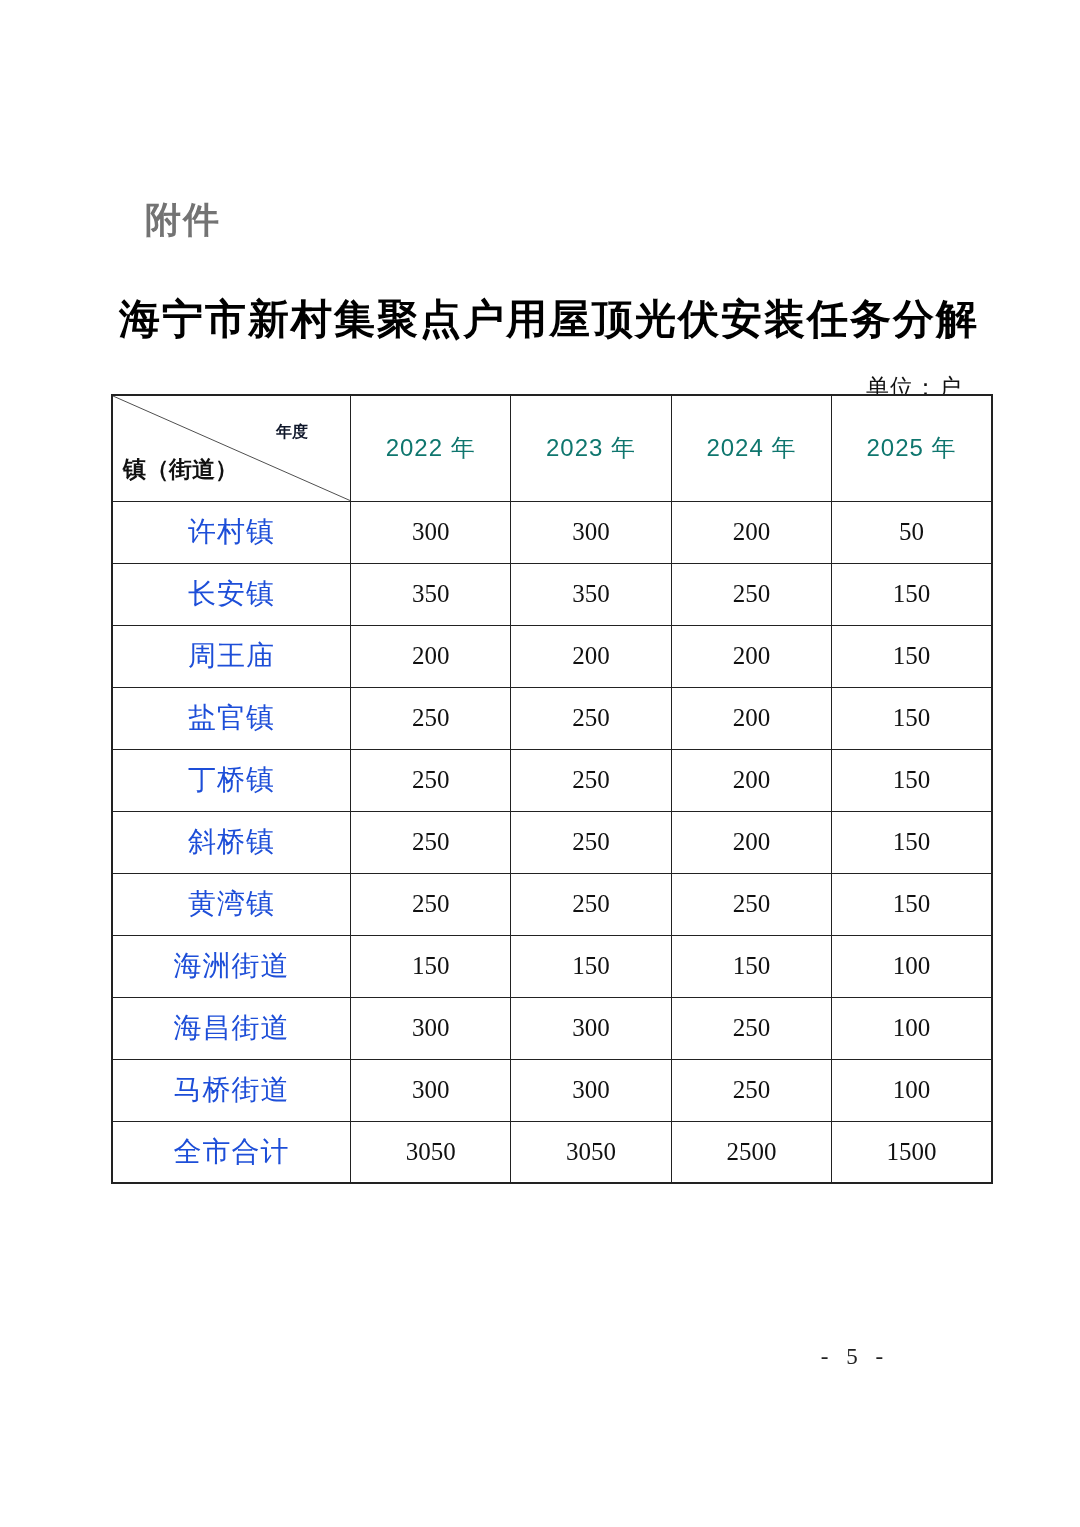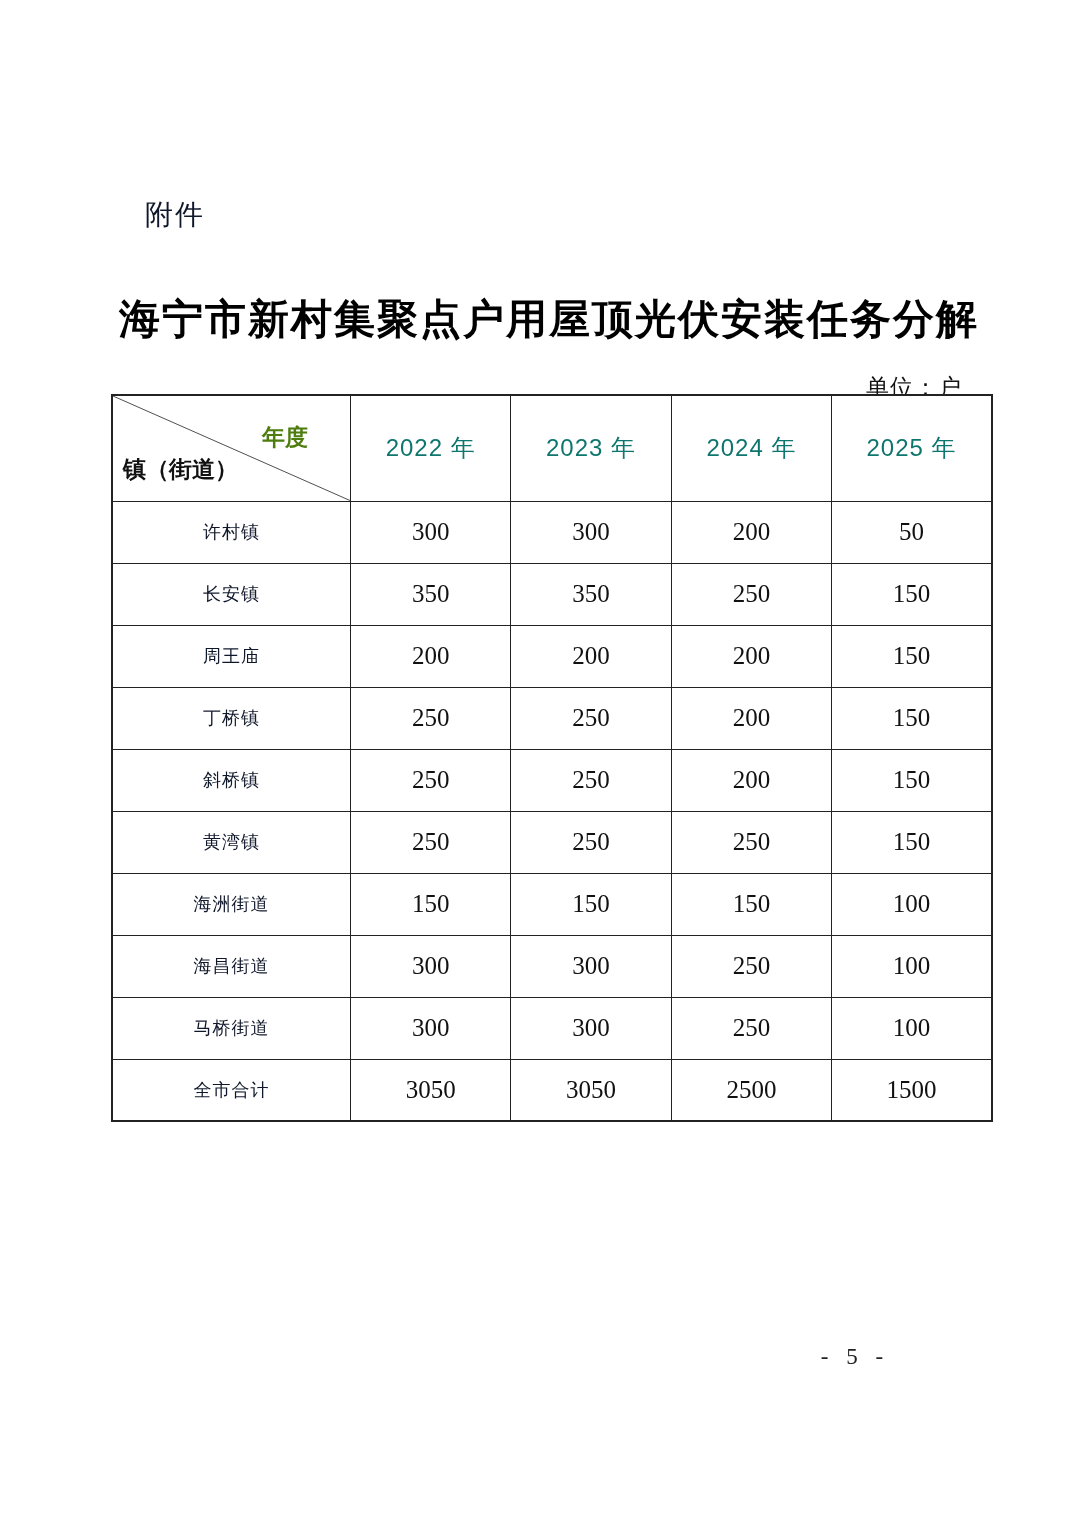--- a/index.html
+++ b/index.html
@@ -10,24 +10,24 @@
     height: 1527px;
     background: #ffffff;
     color: #1a1a1a;
     font-family: "Liberation Sans", sans-serif;
     overflow: hidden;
   }
   .attachment-label {
     position: absolute;
     left: 145px;
     top: 196px;
-    font-size: 28px;
-    font-weight: 400;
+    font-size: 36px;
+    font-weight: 700;
     letter-spacing: 2px;
-    color: #0f172a;
+    color: #737373;
   }
   .doc-title {
     position: absolute;
     left: 0;
     top: 292px;
     width: 100%;
     text-align: center;
     font-family: "Liberation Serif", serif;
     font-weight: 700;
     font-size: 41px;
@@ -80,33 +80,33 @@
     position: absolute;
     inset: 0;
     width: 100%;
     height: 100%;
     display: block;
   }
   .corner-top {
     position: absolute;
     top: 26px;
     right: 42px;
-    font-size: 23px;
-    color: #4d7c0f;
+    font-size: 16px;
+    color: #0f172a;
   }
   .corner-bottom {
     position: absolute;
     bottom: 16px;
     left: 10px;
     font-size: 23px;
     color: #111;
   }
   .region-name {
-    font-size: 18px;
-    color: #0f172a;
+    font-size: 28px;
+    color: #1d4ed8;
     letter-spacing: 1px;
   }
   .cell-value {
     font-family: "Liberation Serif", serif;
     font-size: 25px;
     color: #111;
   }
   .page-number {
     position: absolute;
     top: 1344px;
@@ -170,20 +170,27 @@
           <td class="cell-value">150</td>
         </tr>
         <tr>
           <td class="region-name">周王庙</td>
           <td class="cell-value">200</td>
           <td class="cell-value">200</td>
           <td class="cell-value">200</td>
           <td class="cell-value">150</td>
         </tr>
         <tr>
+          <td class="region-name">盐官镇</td>
+          <td class="cell-value">250</td>
+          <td class="cell-value">250</td>
+          <td class="cell-value">200</td>
+          <td class="cell-value">150</td>
+        </tr>
+        <tr>
           <td class="region-name">丁桥镇</td>
           <td class="cell-value">250</td>
           <td class="cell-value">250</td>
           <td class="cell-value">200</td>
           <td class="cell-value">150</td>
         </tr>
         <tr>
           <td class="region-name">斜桥镇</td>
           <td class="cell-value">250</td>
           <td class="cell-value">250</td>

